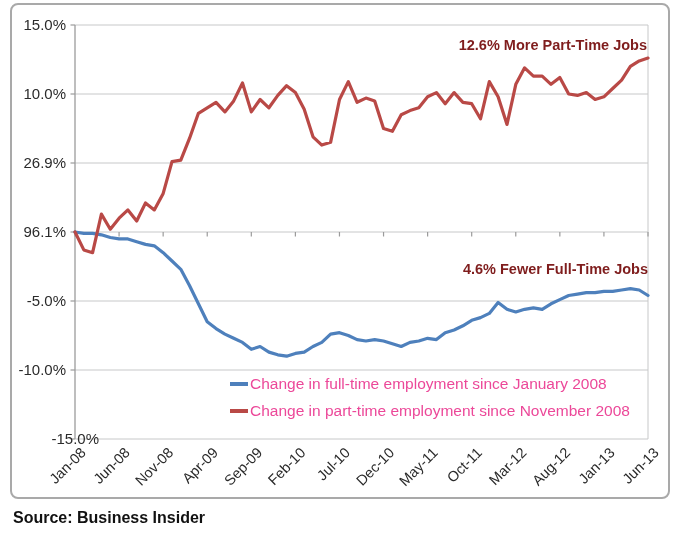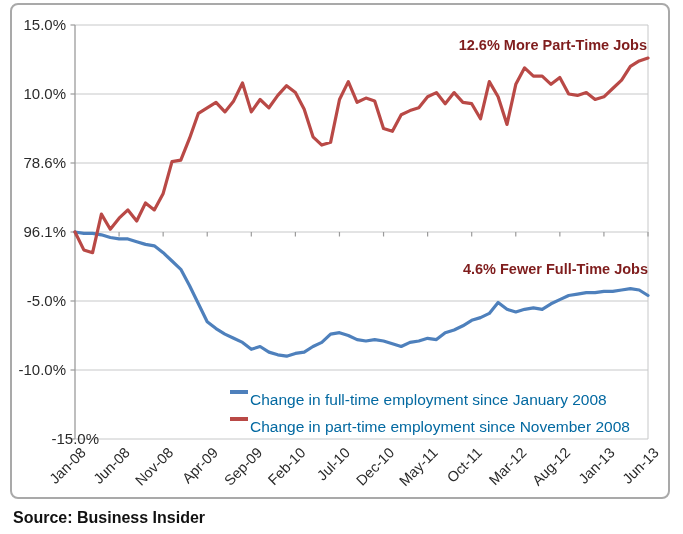--- a/index.html
+++ b/index.html
@@ -12,21 +12,21 @@
         line-height:18px;}
   .xlab{position:absolute;font-size:14.5px;color:#2b2b2b;white-space:nowrap;
         transform:rotate(-45deg);transform-origin:100% 0;line-height:15px;}
   .annotation{position:absolute;font-size:14.5px;font-weight:bold;color:#7f1d1d;white-space:nowrap;}
   #annotation-part-time{top:37px;right:36px;}
   #annotation-full-time{top:261px;right:35px;}
   .legend-row{position:absolute;left:230px;display:flex;align-items:center;white-space:nowrap;}
   #legend-row-full{top:375px;}
   #legend-row-part{top:402px;}
   .legend-swatch{display:inline-block;width:18px;height:3.5px;margin-right:2px;flex:0 0 auto;}
-  .legend-label{font-size:15.5px;color:#0369a1;margin-top:16px;}
+  .legend-label{font-size:15.5px;color:#ec4899;}
   #source-note{position:absolute;left:13px;top:509px;font-size:16px;font-weight:bold;color:#111;}
 </style>
 </head>
 <body>
 
 <div id="screenshot">
   <div id="chart-frame"></div>
 
   <svg id="chart-svg" width="683" height="534">
       <line x1="75" y1="439" x2="648" y2="439" stroke="#c7c8c9" stroke-width="1"></line>
@@ -59,21 +59,21 @@
       <line x1="559.8461538461538" y1="232" x2="559.8461538461538" y2="236.5" stroke="#9b9b9b" stroke-width="1.2"></line>
       <line x1="603.9230769230769" y1="232" x2="603.9230769230769" y2="236.5" stroke="#9b9b9b" stroke-width="1.2"></line>
       <line x1="648" y1="232" x2="648" y2="236.5" stroke="#9b9b9b" stroke-width="1.2"></line>
       <polyline points="75.0,232.0 83.8,233.4 92.6,233.4 101.4,234.8 110.3,237.5 119.1,238.9 127.9,238.9 136.7,241.7 145.5,244.4 154.3,245.8 163.2,252.7 172.0,261.0 180.8,269.3 189.6,285.8 198.4,303.8 207.2,321.7 216.0,328.6 224.9,334.1 233.7,338.3 242.5,342.4 251.3,349.3 260.1,346.5 268.9,352.1 277.8,354.8 286.6,356.2 295.4,353.4 304.2,352.1 313.0,346.5 321.8,342.4 330.6,334.1 339.5,332.7 348.3,335.5 357.1,339.6 365.9,341.0 374.7,339.6 383.5,341.0 392.4,343.8 401.2,346.5 410.0,342.4 418.8,341.0 427.6,338.3 436.4,339.6 445.2,332.7 454.1,330.0 462.9,325.8 471.7,320.3 480.5,317.6 489.3,313.4 498.1,302.4 507.0,309.3 515.8,312.0 524.6,309.3 533.4,307.9 542.2,309.3 551.0,303.8 559.8,299.6 568.7,295.5 577.5,294.1 586.3,292.7 595.1,292.7 603.9,291.3 612.7,291.3 621.6,290.0 630.4,288.6 639.2,290.0 648.0,295.5" fill="none" stroke="#4E80BC" stroke-width="3.2" stroke-linejoin="round" stroke-linecap="round"></polyline>
       <polyline points="75.0,232.0 83.8,249.9 92.6,252.7 101.4,214.1 110.3,229.2 119.1,218.2 127.9,209.9 136.7,221.0 145.5,203.0 154.3,209.9 163.2,193.4 172.0,161.6 180.8,160.2 189.6,138.2 198.4,113.3 207.2,107.8 216.0,102.3 224.9,111.9 233.7,100.9 242.5,83.0 251.3,111.9 260.1,99.5 268.9,107.8 277.8,95.4 286.6,85.7 295.4,92.6 304.2,109.2 313.0,136.8 321.8,145.1 330.6,142.3 339.5,99.5 348.3,81.6 357.1,102.3 365.9,98.1 374.7,100.9 383.5,128.5 392.4,131.3 401.2,114.7 410.0,110.6 418.8,107.8 427.6,96.8 436.4,92.6 445.2,103.7 454.1,92.6 462.9,102.3 471.7,103.7 480.5,118.8 489.3,81.6 498.1,96.8 507.0,124.4 515.8,84.3 524.6,67.8 533.4,76.1 542.2,76.1 551.0,84.3 559.8,77.4 568.7,94.0 577.5,95.4 586.3,92.6 595.1,99.5 603.9,96.8 612.7,88.5 621.6,80.2 630.4,66.4 639.2,60.9 648.0,58.1" fill="none" stroke="#B94946" stroke-width="3.2" stroke-linejoin="round" stroke-linecap="round"></polyline>
     </svg>
 
   <div id="y-axis-labels">
       <span class="ylab" style="top: 16px;">15.0%</span>
       <span class="ylab" style="top: 85px;">10.0%</span>
-      <span class="ylab" style="top: 154px;">78.6%</span>
+      <span class="ylab" style="top: 154px;">26.9%</span>
       <span class="ylab" style="top: 223px;">96.1%</span>
       <span class="ylab" style="top: 292px;">-5.0%</span>
       <span class="ylab" style="top: 361px;">-10.0%</span>
       <span class="ylab" style="top: 430px; padding-left: 33px;">-15.0%</span>
     </div>
   <div id="x-axis-labels">
       <span class="xlab" style="right: 605px; top: 445px;">Jan-08</span>
       <span class="xlab" style="right: 560.923px; top: 445px;">Jun-08</span>
       <span class="xlab" style="right: 516.846px; top: 445px;">Nov-08</span>
       <span class="xlab" style="right: 472.769px; top: 445px;">Apr-09</span>

